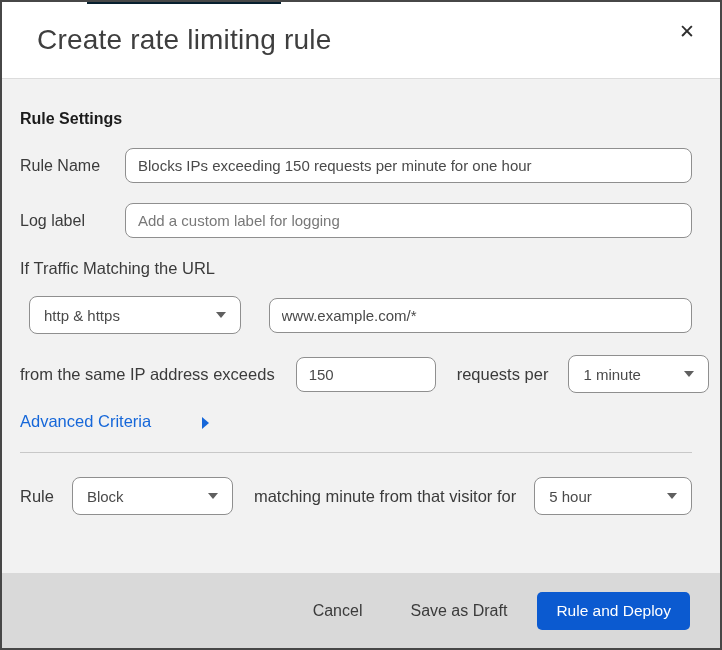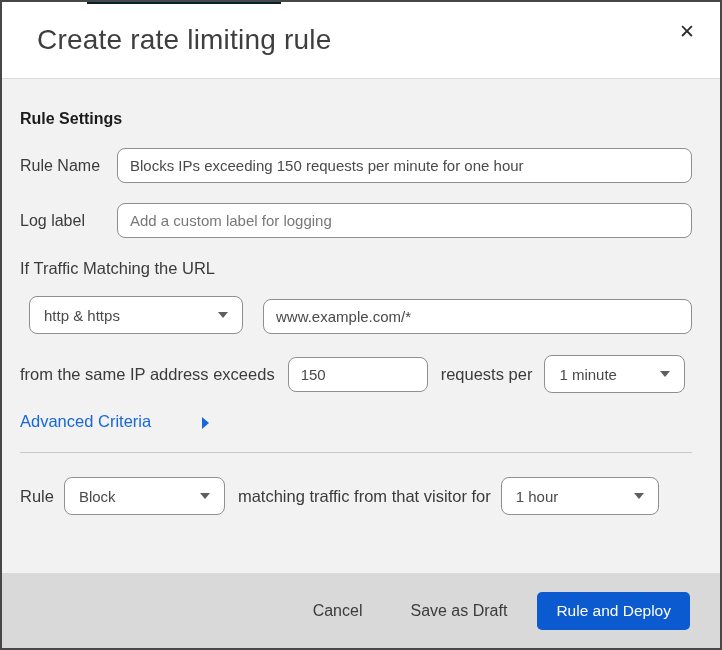--- a/index.html
+++ b/index.html
@@ -25,32 +25,32 @@
   }
   .title{font-size:28px;color:#3e3e3e;font-weight:400;letter-spacing:.2px;}
   .close-btn{
     position:absolute;top:16px;right:20px;width:26px;height:26px;
     display:flex;align-items:center;justify-content:center;
     font-size:19px;color:#2e2e2e;cursor:pointer;background:none;border:none;
     font-family:"DejaVu Sans",sans-serif;line-height:1;
   }
   .body{flex:1 1 auto;padding:0 28px 0 18px;}
   .section-heading{margin-top:31px;font-size:16px;font-weight:700;color:#1c1c1c;}
-  .row{display:flex;align-items:center;}
+  .row{display:flex;align-items:center;gap:8px;}
   .field-row{margin-top:20px;}
   .field-label{flex:0 0 97px;font-size:16px;color:#3b3b3b;}
   .text-input{
     height:35px;border:1px solid #8f8f8f;border-radius:8px;background:#fff;
     padding:0 12px;font-size:15px;color:#4a4a4a;outline:none;width:100%;
     font-family:"Liberation Sans","DejaVu Sans",sans-serif;
   }
   .text-input::placeholder{color:#787878;opacity:1;}
   .flex1{flex:1 1 auto;min-width:0;}
   .sub-heading{margin-top:21px;font-size:16.5px;color:#3b3b3b;}
-  .match-row{margin-top:18px;align-items:flex-end;}
+  .match-row{margin-top:18px;}
   .dropdown{
     height:38px;border:1px solid #8f8f8f;border-radius:8px;background:#fff;
     display:flex;align-items:center;justify-content:space-between;
     padding:0 14px;font-size:15px;color:#4a4a4a;cursor:pointer;
   }
   .caret-down{
     width:0;height:0;flex:0 0 auto;margin-left:8px;
     border-left:5px solid transparent;border-right:5px solid transparent;
     border-top:6px solid #5f5f5f;
   }
@@ -143,23 +143,23 @@
     </div>
 
     <div class="divider"></div>
 
     <div class="row action-row">
       <span class="inline-text">Rule</span>
       <div class="dropdown dd-action">
         <span>Block</span>
         <span class="caret-down"></span>
       </div>
-      <span class="inline-text action-mid">matching traffic from that visitor for</span>
+      <span class="inline-text action-mid">matching minute from that visitor for</span>
       <div class="dropdown dd-duration">
-        <span>1 hour</span>
+        <span>5 hour</span>
         <span class="caret-down"></span>
       </div>
     </div>
 
   </div>
 
   <div class="footer">
     <button class="text-btn btn-cancel">Cancel</button>
     <button class="text-btn btn-draft">Save as Draft</button>
     <button class="btn-primary">Rule and Deploy</button>

